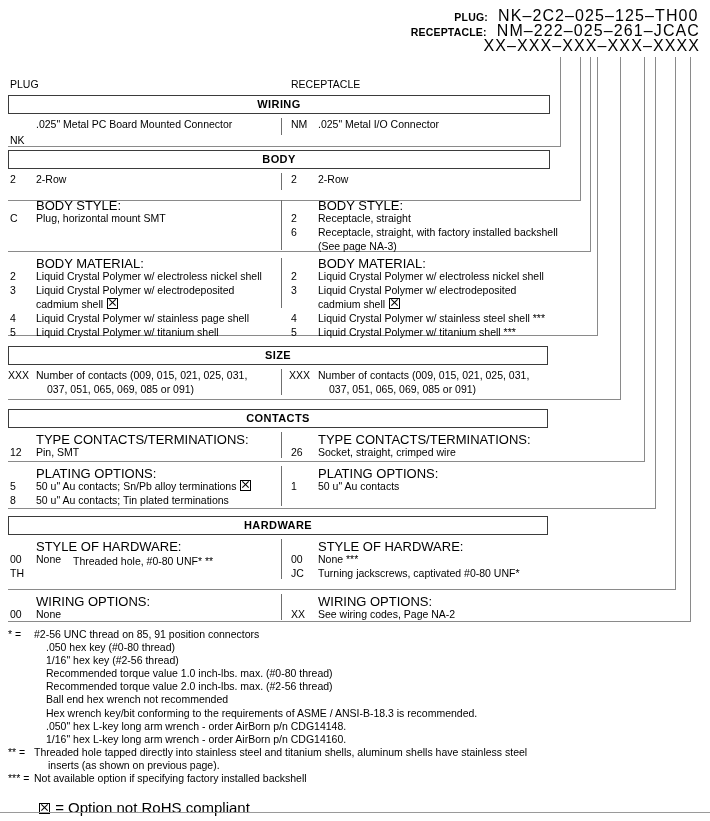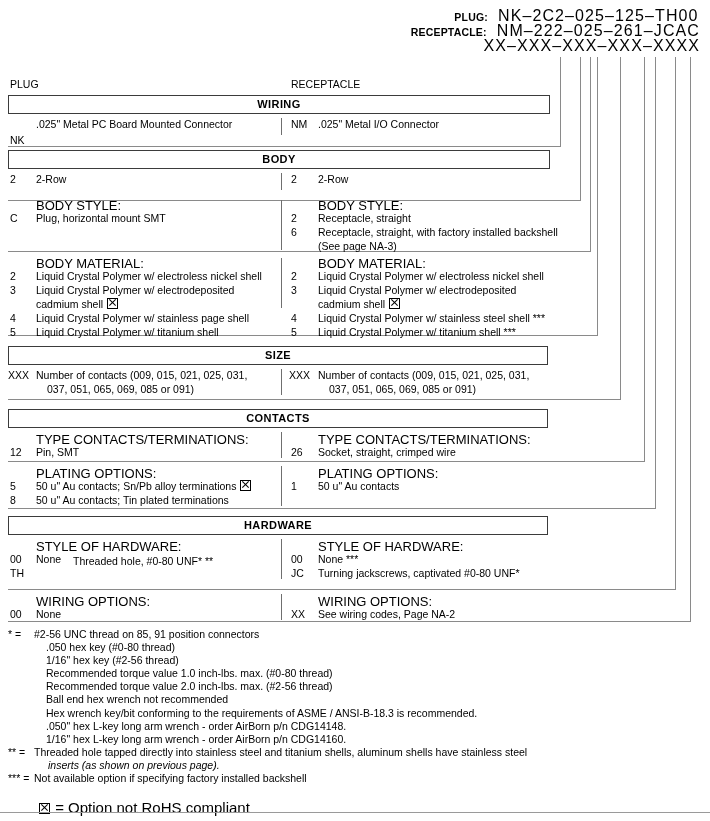--- a/index.html
+++ b/index.html
@@ -46,21 +46,21 @@
         width:100%;height:1px;background:#000;}
   .rohs:before{transform:rotate(45deg);}
   .rohs:after{transform:rotate(-45deg);}
 
   
   .fnwrap{position:absolute;left:8px;top:628px;width:600px;}
   .fn{position:relative;font-size:10.5px;line-height:13.1px;white-space:nowrap;}
   .fn .mk{position:absolute;left:0;width:26px;text-align:left;}
   .fn .tx{display:block;padding-left:26px;}
   .fn.ind .tx{padding-left:38px;}
-  .fn.ind2 .tx{padding-left:40px;font-style:italic;}
+  .fn.ind2 .tx{padding-left:40px;}
   .fnrohs{position:relative;margin-top:13px;font-size:15px;padding-left:30px;}
   .botline{position:absolute;left:0;top:812px;width:710px;height:1px;background:#9a9a9a;}
 </style>
 </head>
 <body>
 
 <div class="page">
 
   <div class="pn">
     <div class="pn-row">

